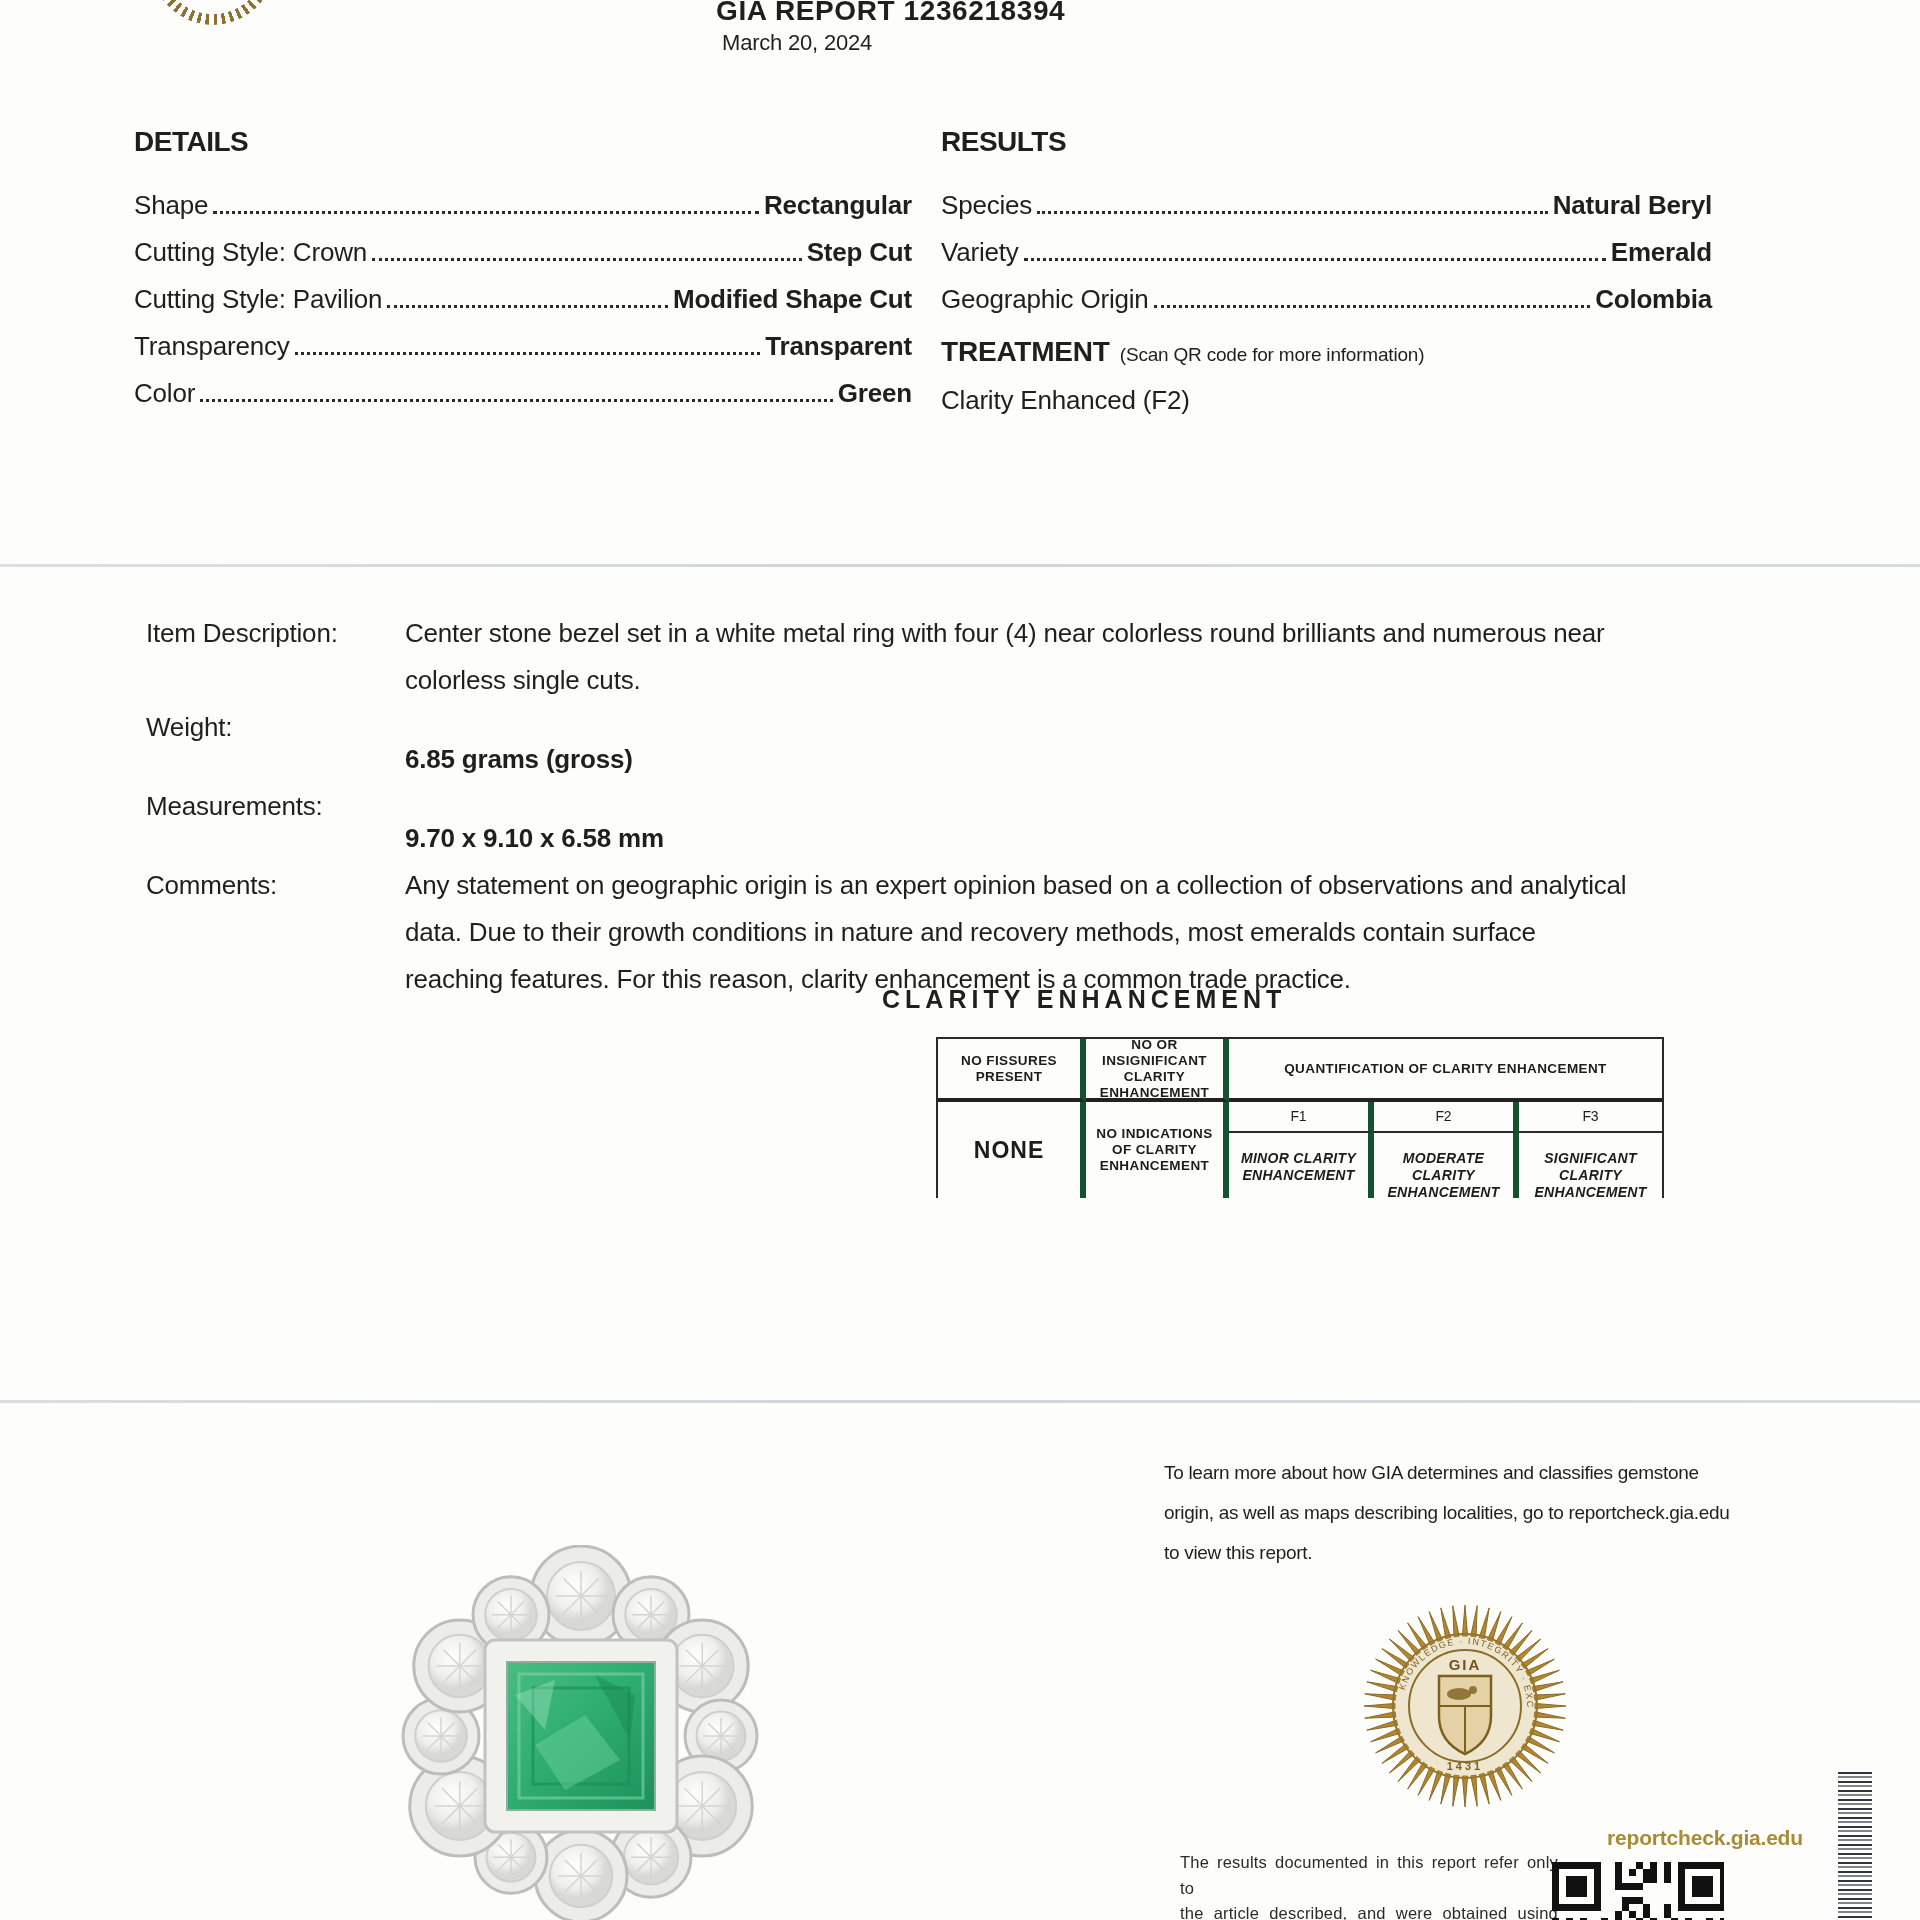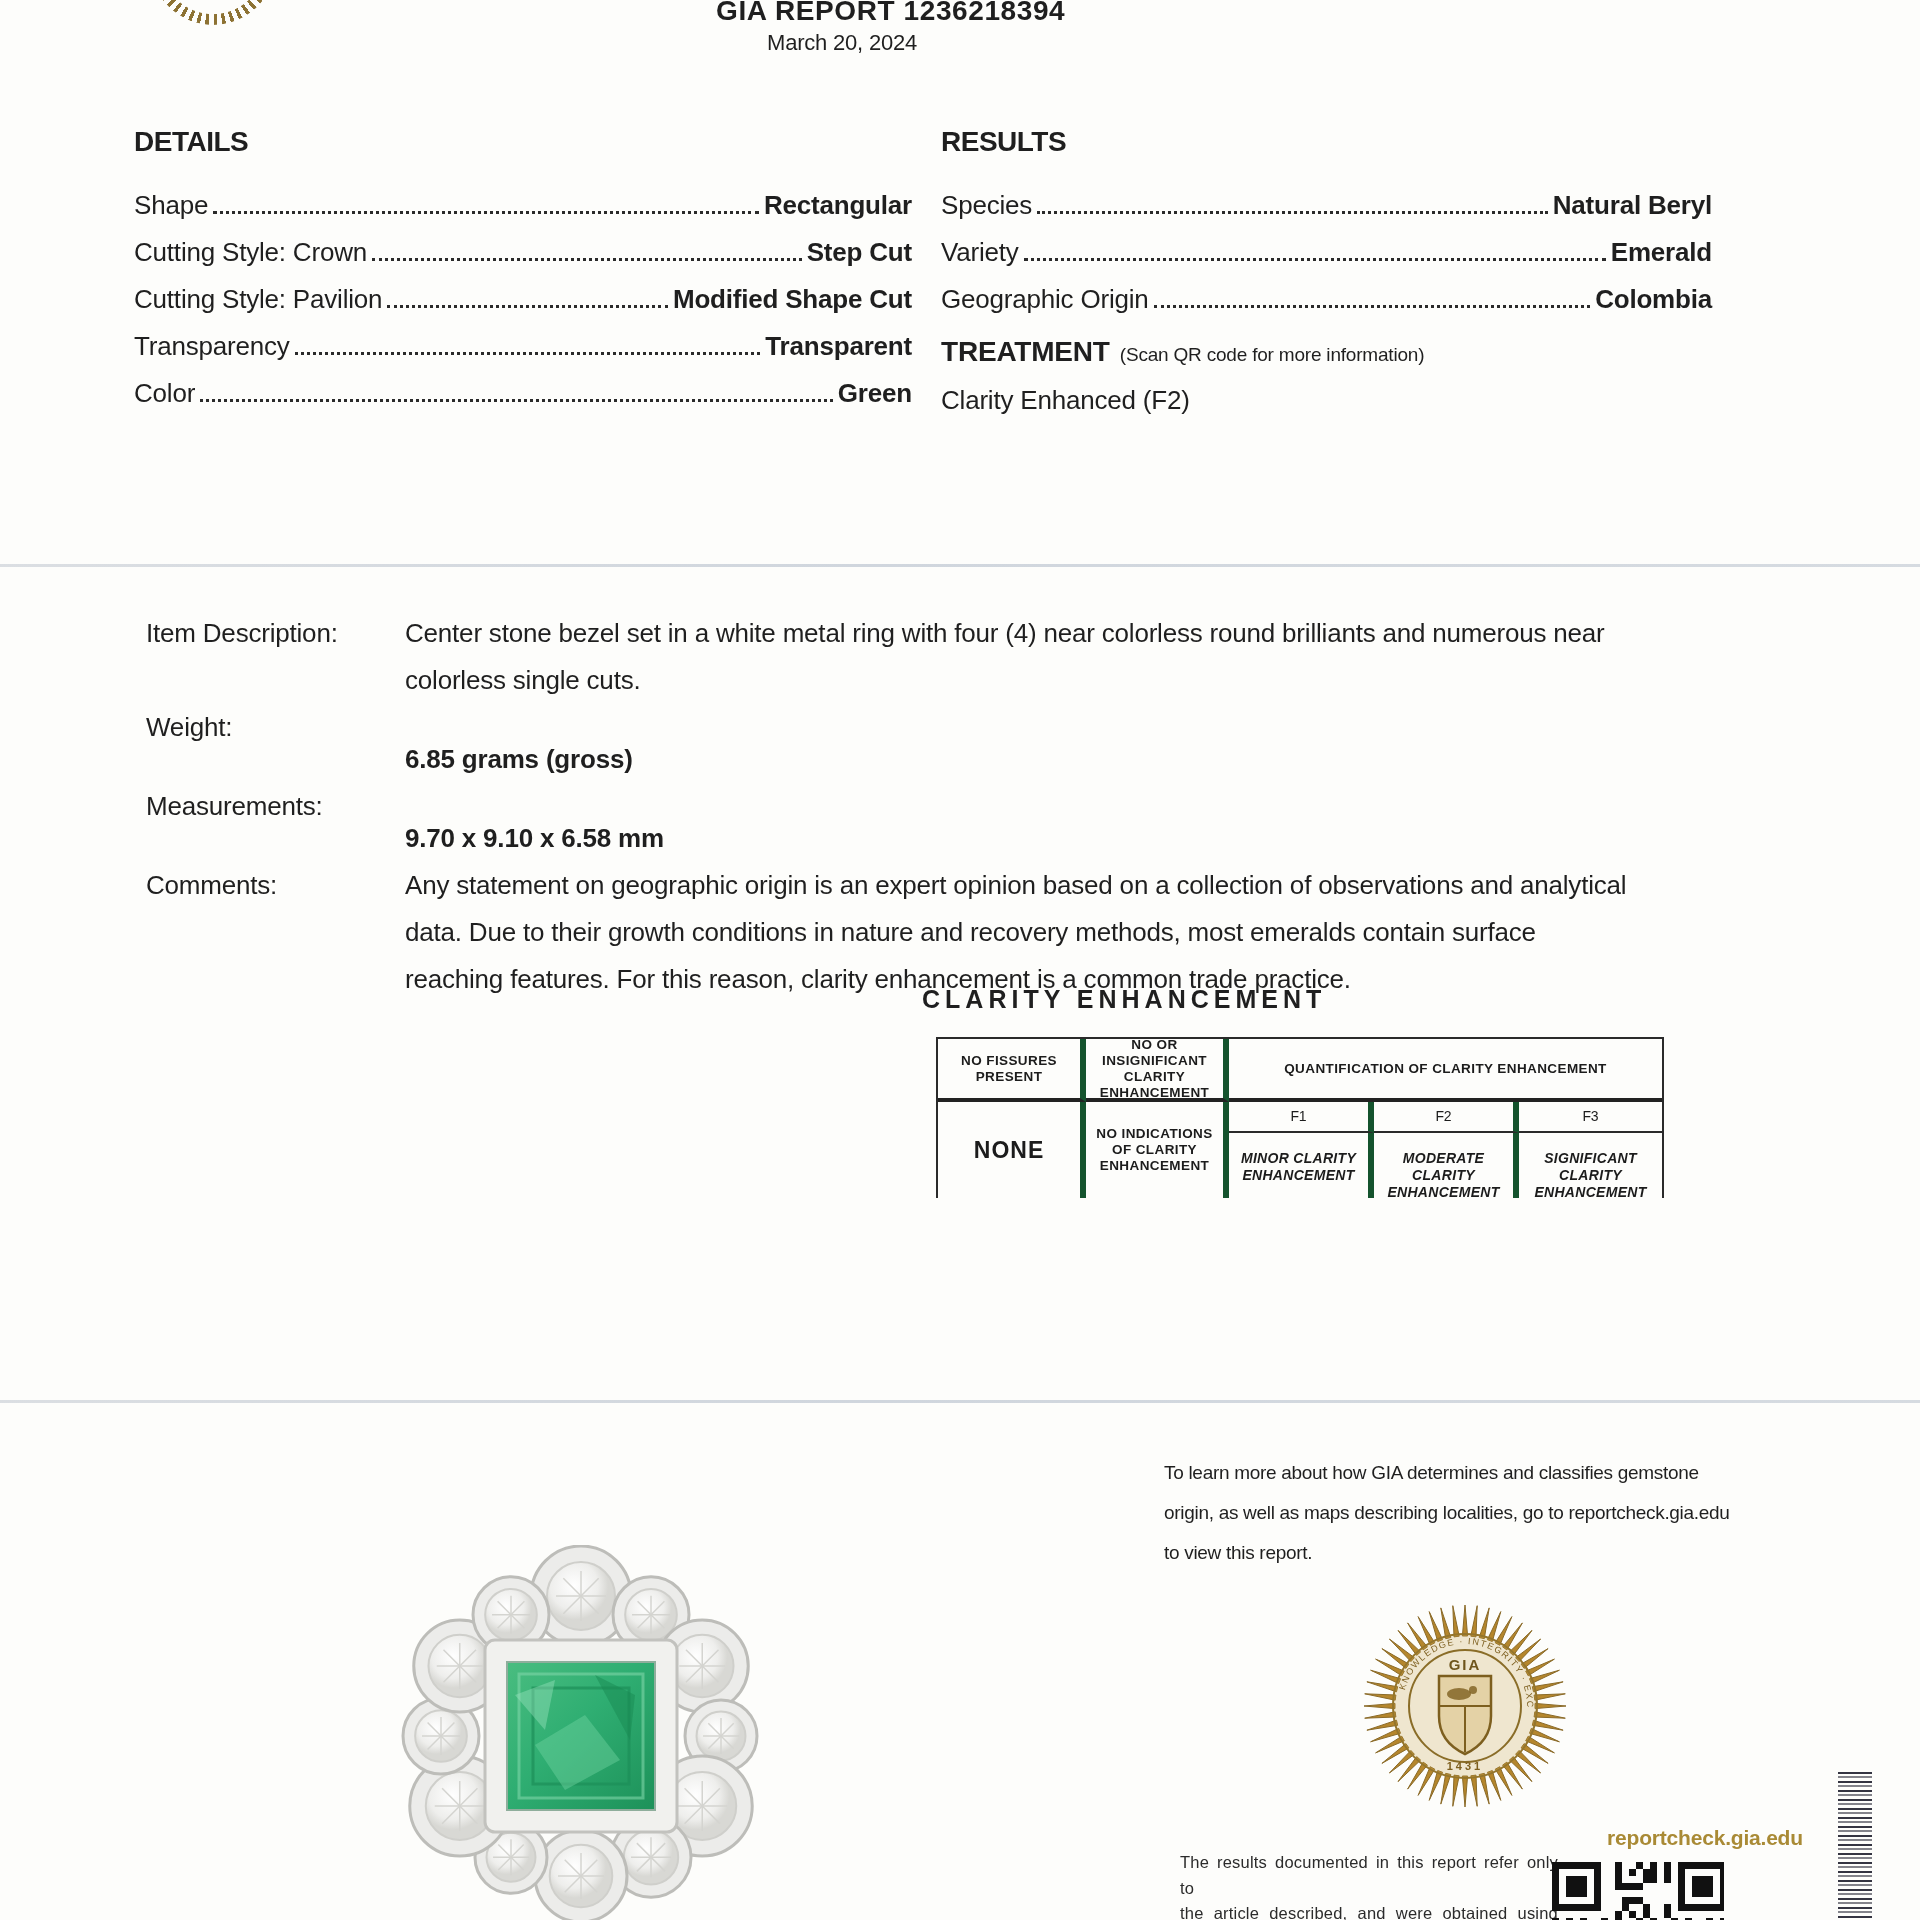--- a/index.html
+++ b/index.html
@@ -6,21 +6,21 @@
   body{
     width:1920px;height:1920px;position:relative;overflow:hidden;
     background:#fdfdfb;color:#1f1f1f;
     font-family:"Liberation Sans", sans-serif;
     letter-spacing:-0.2px;
   }
   .abs{position:absolute;}
 
   
   .report-title{left:716px;top:-5px;font-size:28px;font-weight:600;letter-spacing:0.6px;white-space:nowrap;}
-  .report-date{left:722px;top:30px;font-size:22px;font-weight:400;white-space:nowrap;margin-left:45px;}
+  .report-date{left:722px;top:30px;font-size:22px;font-weight:400;white-space:nowrap;}
   .tl-seal{left:150px;top:-101px;width:126px;height:126px;border-radius:50%;
     background:repeating-conic-gradient(#8d7233 0deg 3.4deg,rgba(0,0,0,0) 3.4deg 8deg);
     -webkit-mask:radial-gradient(circle,transparent 0 58%,#000 59% 100%);
     mask:radial-gradient(circle,transparent 0 58%,#000 59% 100%);}
 
   
   .col-head{font-size:28px;font-weight:700;letter-spacing:-0.5px;}
   .details-col{left:134px;top:126px;width:778px;}
   .results-col{left:941px;top:126px;width:771px;}
   .leader-rows{margin-top:16px;}
@@ -42,21 +42,21 @@
 
   
   .item-block{left:146px;top:610px;width:1600px;}
   .item-row{display:flex;align-items:flex-start;}
   .item-label{width:259px;font-size:26px;line-height:47px;white-space:nowrap;}
   .item-value{font-size:26px;line-height:47px;}
   .item-value.bold{font-weight:700;margin-top:32px;}
   .item-value div{white-space:nowrap;}
 
   
-  .ce-head{left:922px;top:985px;font-size:25px;font-weight:700;letter-spacing:5px;white-space:nowrap;text-align:right;}
+  .ce-head{left:882px;top:985px;font-size:25px;font-weight:700;letter-spacing:5px;white-space:nowrap;text-align:right;}
   .ce-table{left:936px;top:1037px;width:724px;display:grid;
     grid-template-columns:148px 143px 145px 145px 143px;
     grid-template-rows:63px 31px 65px;
     border-top:2px solid #2a2a2a;border-left:2px solid #2a2a2a;border-right:2px solid #2a2a2a;
     font-weight:700;text-align:center;color:#1c1c1c;}
   .ce-cell{border-right:6px solid #14532d;}
   .ce-cell.last{border-right:none;}
   .ce-hdr{font-size:13.5px;line-height:16px;letter-spacing:0.4px;border-bottom:4px solid #222;
     display:flex;flex-direction:column;justify-content:center;padding:2px 4px;}
   .ce-quant{grid-column:3/6;border-right:none;}

